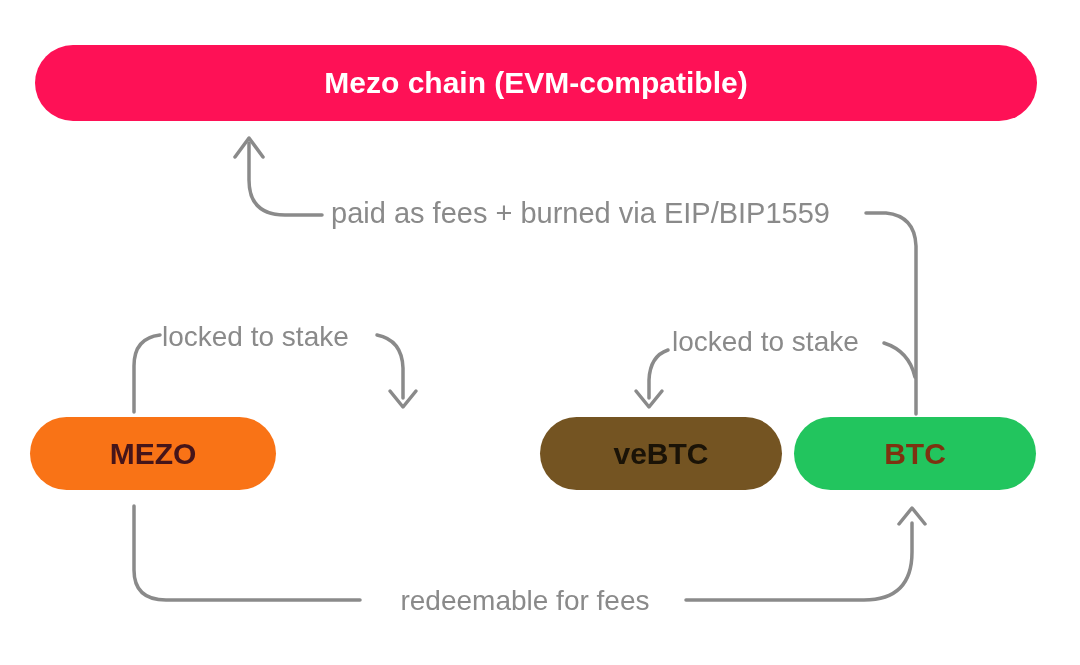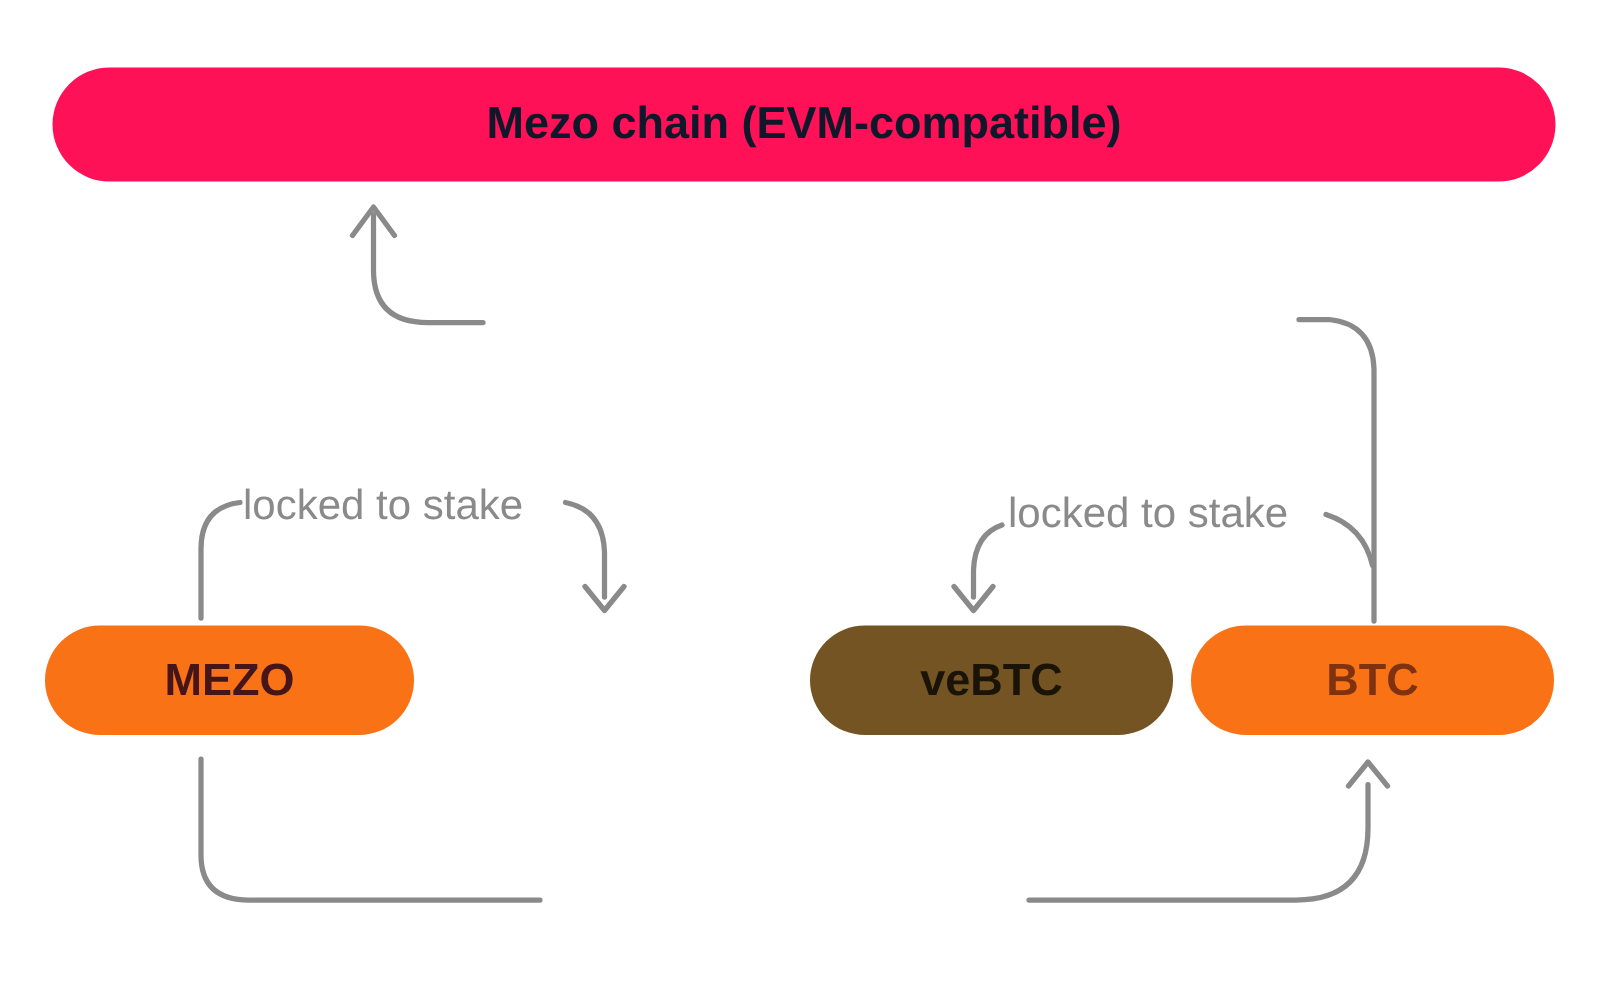--- a/index.html
+++ b/index.html
@@ -78,36 +78,38 @@
     <path d="M 636 391 L 649 407 L 662 391"></path>
 
     <path d="M 884 343 Q 909 351 915 377"></path>
 
     <path d="M 134 506 L 134 570 Q 134 600 166 600 L 360 600"></path>
 
     <path d="M 686 600 L 864 600 Q 912 600 912 552 L 912 523"></path>
     <path d="M 899 524 L 912 508 L 925 524"></path>
   </svg>
 
-  <div class="pill chain" style="background: rgb(254, 17, 86); color: #0f172a; align-items: center;">
+  <div class="pill chain" style="background: rgb(254, 17, 86); color: #ffffff; align-items: center;">
     <span>Mezo chain (EVM-compatible)</span>
   </div>
 
+  <div class="flow-label fees-label">paid as fees + burned via EIP/BIP1559</div>
 
   <div class="flow-label locked-left">locked to stake</div>
 
   <div class="flow-label locked-right">locked to stake</div>
 
   <div class="pill token mezo" style="background: #f97316; color: rgb(69, 21, 26);">
     <span>MEZO</span>
   </div>
 
 
   <div class="pill token vebtc" style="background: rgb(116, 84, 34); color: rgb(26, 19, 7);">
     <span>veBTC</span>
   </div>
 
-  <div class="pill token btc" style="background: #f97316; color: rgb(126, 50, 16);">
+  <div class="pill token btc" style="background: #22c55e; color: rgb(126, 50, 16);">
     <span>BTC</span>
   </div>
 
+  <div class="flow-label redeemable">redeemable for fees</div>
 
 </div>
 
 </body></html>

